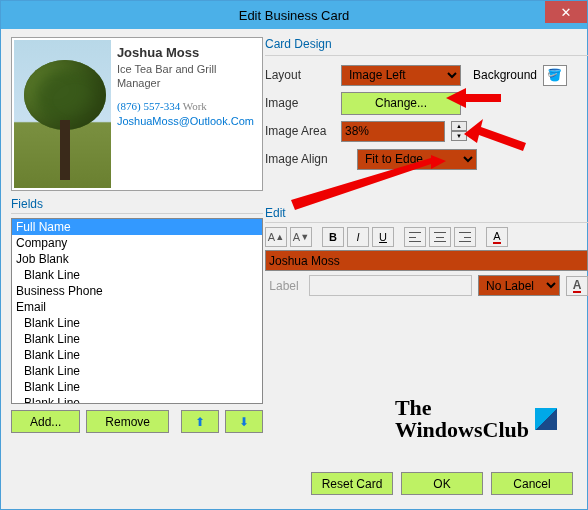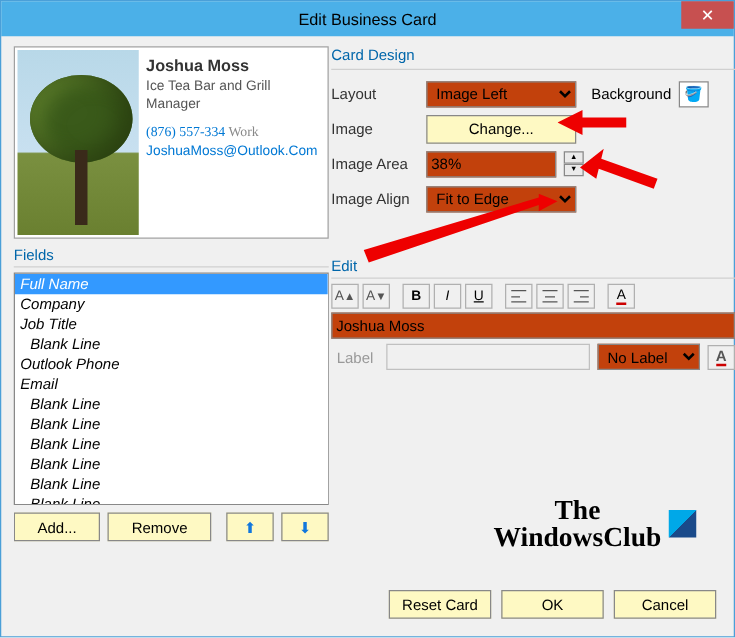--- a/index.html
+++ b/index.html
@@ -20,46 +20,46 @@
 .card-info .name { font-weight: bold; font-size: 13px; color:#333; }
 .card-info .sub { color:#555; margin-bottom: 8px; }
 .card-info .phone { color:#0078d4;font-family:Liberation Serif, serif; }
 .card-info .phone span.w { color:#888; }
 .card-info .email { color:#0078d4; }
 .section-label { color:#0066aa; font-size: 12px; margin-bottom:2px; }
 .section-divider { border-top:1px solid #d0d0d0; margin-bottom:4px; }
 .form-row { display:flex; align-items:center; height:26px; gap:6px; }
 .form-row > label { width:70px; color:#333; }
 select, input[type=text] { border:1px solid #888; background:#c2410c; font-size:12px; height:21px; padding:1px 3px; font-family:inherit; }
-button { border:1px solid #888; background:#fef9c3; font-size:12px; height:23px; cursor:pointer; font-family:inherit; }
+button { border:1px solid #888; background:#bef264; font-size:12px; height:23px; cursor:pointer; font-family:inherit; }
 .btn-bg { width:24px; height:21px; border:1px solid #888; background:#fff; display:flex; align-items:center; justify-content:center; cursor:pointer; }
 .spinner { display:flex; flex-direction:column; }
 .spin-btn { width:16px; height:10px; border:1px solid #888; background:#eaeaea; display:flex; align-items:center; justify-content:center; font-size:6px; line-height:1; cursor:pointer; }
 .fields-box { border:1px solid #888; background:#fff; height:186px; overflow:auto; }
-.field-row { padding:1px 4px; cursor:pointer; color:#000;font-style:italic; }
+.field-row { padding:1px 4px; cursor:pointer; color:#000; }
 .field-row.selected { background:#3399ff; color:#fff; }
 .field-row.indent { padding-left:12px; }
 .field-btns { display:flex; gap:6px; margin-top:6px; align-items:center; }
 .field-btns button { padding:0 18px; }
 .arrow-btn { width:28px; height:23px; padding:0; display:flex; align-items:center; justify-content:center; }
 .edit-panel { margin-top:32px; }
 .toolbar { display:flex; gap:3px; align-items:center; margin:3px 0; }
 .tbtn { width:22px; height:20px; border:1px solid #b0b0b0; background:#f0f0f0; display:flex; align-items:center; justify-content:center; font-size:11px; cursor:pointer; color:#555; }
 .tbtn.b { font-weight:bold; color:#000;}
 .tbtn.i { font-style:italic; color:#000;}
 .tbtn.u { text-decoration:underline; color:#000;}
 .tbtn.alignbox { position:relative; }
 .alignlines { width:12px; height:10px; display:flex; flex-direction:column; justify-content:space-between;}
 .alignlines div { height:1px; background:#555; }
 .edit-input { width:100%; }
 .label-row { display:flex; align-items:center; gap:6px; margin-top:4px; }
 .label-row .lbl { color:#999; width:38px;text-align:center;}
 .label-row input { flex:1; background:#f0f0f0; border:1px solid #c0c0c0; }
 .lblcolor { width:22px; height:20px; border:1px solid #b0b0b0; background:#f0f0f0; display:flex; align-items:center; justify-content:center; cursor:pointer; }
-.watermark { position:absolute; right:30px; bottom:68px; font-size:22px; font-weight:bold; color:#000; font-family:"Segoe UI"; display:flex; align-items:center; gap:6px; pointer-events:none;text-align:center; }
+.watermark { position:absolute; right:30px; bottom:68px; font-size:22px; font-weight:bold; color:#000; font-family:"Segoe UI"; display:flex; align-items:center; gap:6px; pointer-events:none; }
 .watermark .wicon { width:22px; height:22px; background:linear-gradient(135deg,#00a8e8 0 50%,#1a4a8a 50% 100%); }
 .footer-btns { position:absolute; right:14px; bottom:14px; display:flex; gap:8px; }
 .footer-btns button { width:82px; }
 .arrow-annot { position:absolute; pointer-events:none; }
 .red-arrow { fill:#e00; }
 </style>
 </head>
 <body>
 
 <div class="window">
@@ -92,23 +92,23 @@
             <div class="email">JoshuaMoss@Outlook.Com</div>
           </div>
         </div>
 
         <div>
           <div class="section-label">Fields</div>
           <div class="section-divider"></div>
           <div class="fields-box" id="fields-box">
               <div class="field-row selected">Full Name</div>
               <div class="field-row">Company</div>
-              <div class="field-row">Job Title</div>
-              <div class="field-row indent">Blank Line</div>
-              <div class="field-row">Outlook Phone</div>
+              <div class="field-row">Job Blank</div>
+              <div class="field-row indent">Blank Line</div>
+              <div class="field-row">Business Phone</div>
               <div class="field-row">Email</div>
               <div class="field-row indent">Blank Line</div>
               <div class="field-row indent">Blank Line</div>
               <div class="field-row indent">Blank Line</div>
               <div class="field-row indent">Blank Line</div>
               <div class="field-row indent">Blank Line</div>
               <div class="field-row indent">Blank Line</div>
             </div>
           <div class="field-btns">
             <button>Add...</button>
@@ -146,21 +146,21 @@
           <label>Image Area</label>
           <input type="text" style="width: 104px;" value="38%">
           <div class="spinner">
             <div class="spin-btn">▲</div>
             <div class="spin-btn">▼</div>
           </div>
         </div>
 
         <div class="form-row">
           <label>Image Align</label>
-          <select style="width:120px;"><option>Fit to Edge</option></select>
+          <select style="width:120px;margin-left:16px;"><option>Fit to Edge</option></select>
         </div>
 
         <div class="edit-panel">
           <div class="section-label">Edit</div>
           <div class="section-divider"></div>
           <div class="toolbar">
             <div class="tbtn">A<sup>▲</sup></div>
             <div class="tbtn">A<sup>▼</sup></div>
             <div style="width:4px"></div>
             <div class="tbtn b">B</div>

